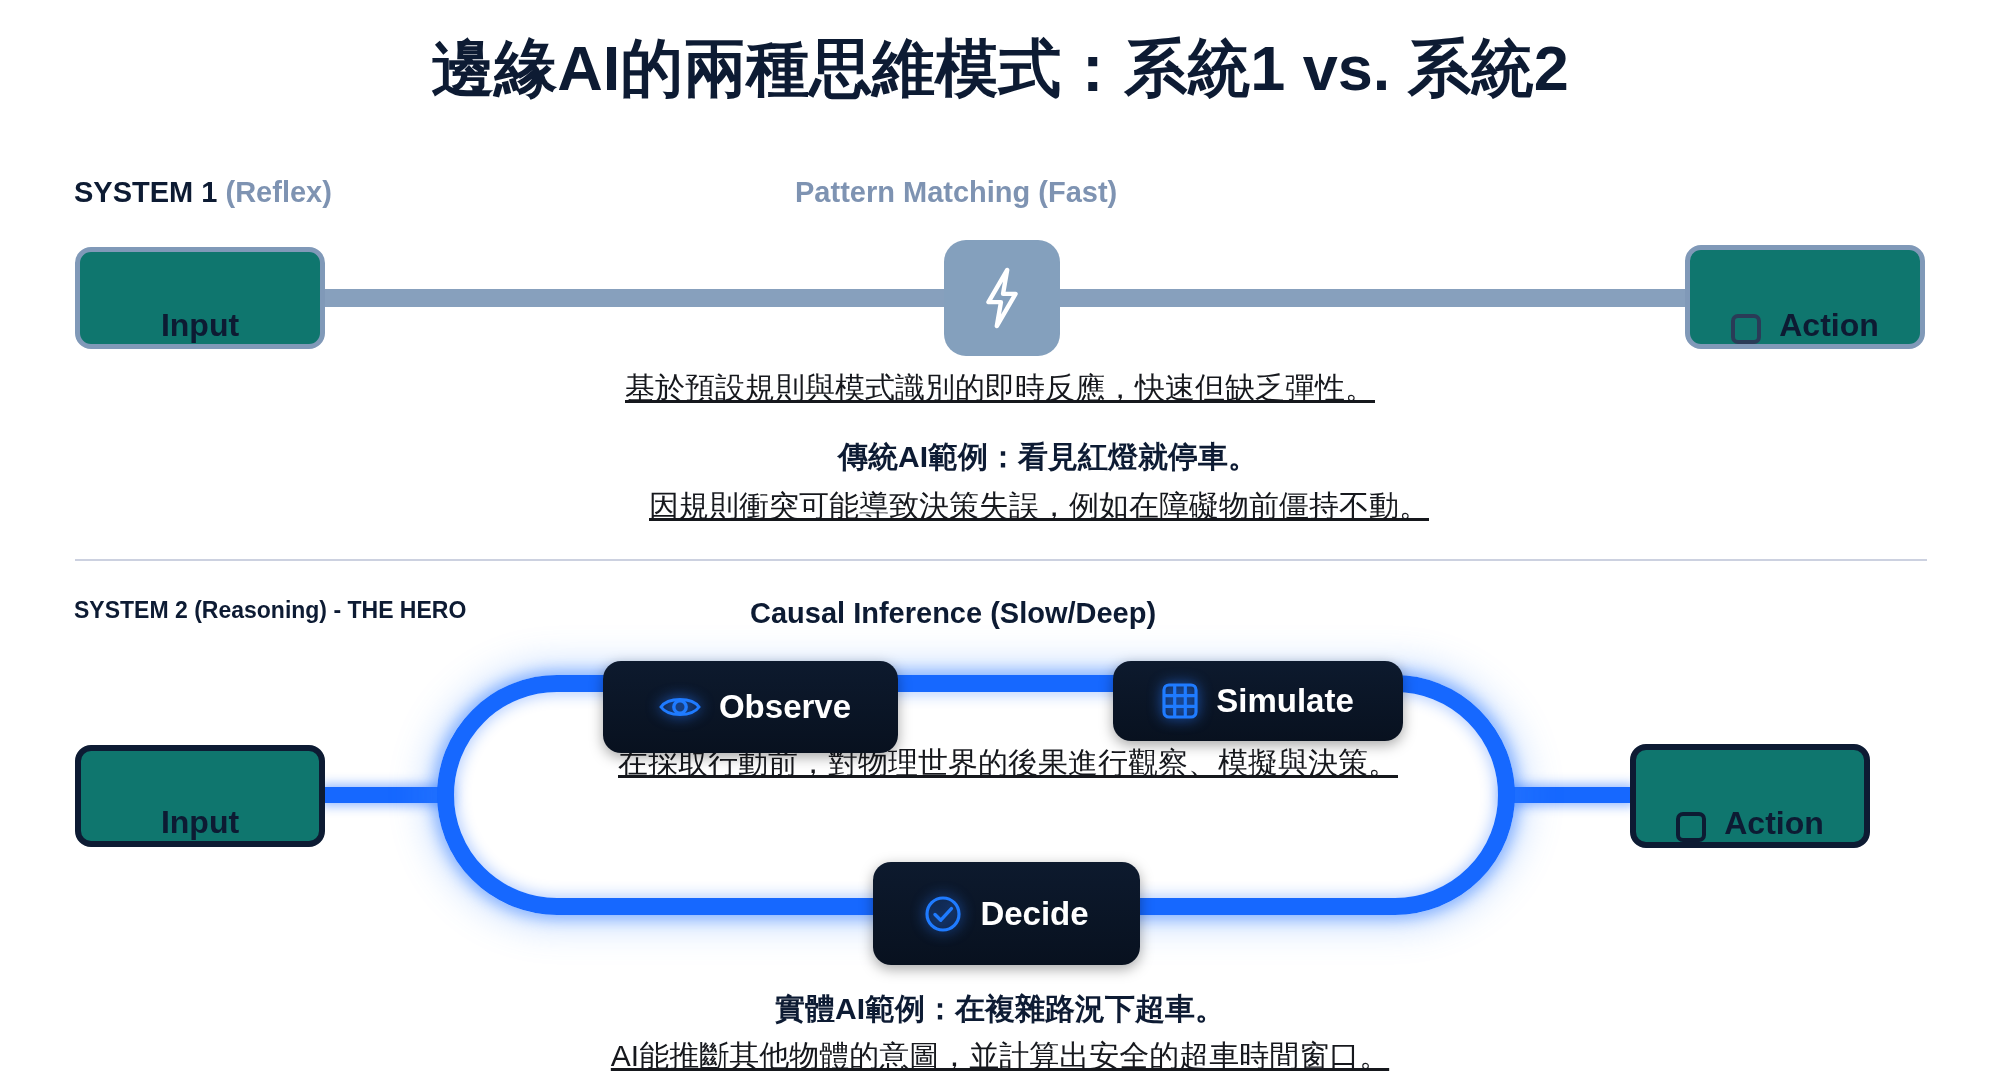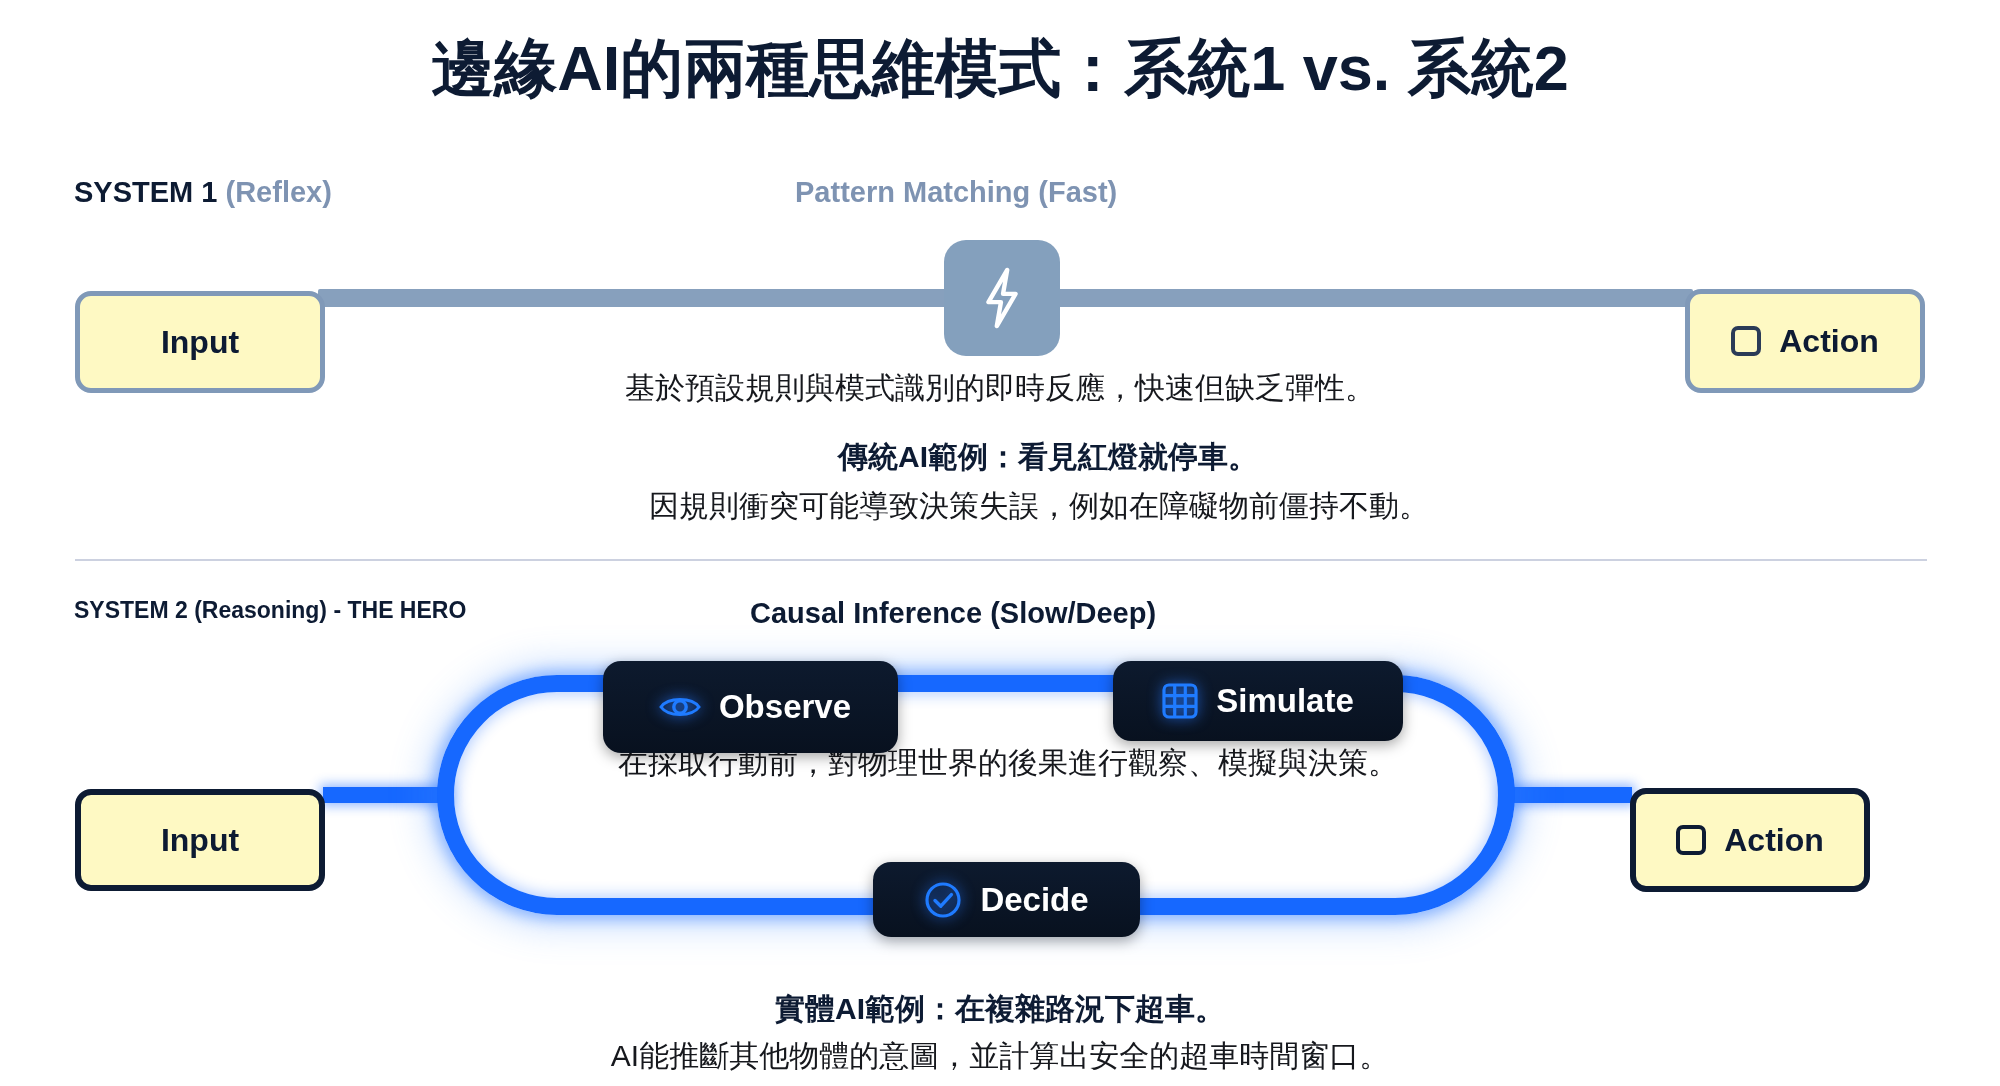--- a/index.html
+++ b/index.html
@@ -58,30 +58,29 @@
     left: 318px;
     width: 1375px;
     height: 18px;
     background: #87a0bd;
     border-radius: 2px;
   }
 
   .node-box {
     position: absolute;
     box-sizing: border-box;
-    background: #fef9c3;
+    background: #0f766e;
     border-radius: 16px;
     display: flex;
-    align-items: center;
+    align-items: flex-end;
     justify-content: center;
     gap: 16px;
     font-size: 32px;
     font-weight: 700;
     color: #0d1b33;
-    margin-top: 44px;
   }
   .s1-input {
     top: 247px;
     left: 75px;
     width: 250px;
     height: 102px;
     border: 5px solid #8099b8;
   }
   .s1-action {
     top: 245px;
@@ -115,21 +114,21 @@
   }
 
   
   .cap {
     position: absolute;
     left: 0;
     width: 2000px;
     text-align: center;
     white-space: nowrap;
   }
-  .cap-normal { font-size: 30px; font-weight: 400; color: #16181d; }
+  .cap-normal { font-size: 30px; font-weight: 400; color: #16181d; text-decoration: underline; }
   .cap-bold { font-size: 30px; font-weight: 700; color: #0d1b33; }
 
   .s1-desc  { top: 368px; }
   .s1-ex    { top: 437px; padding-left: 48px; }
   .s1-note  { top: 486px; margin-left: 39px; }
 
   .divider {
     position: absolute;
     top: 559px;
     left: 75px;
@@ -220,21 +219,21 @@
   }
   .pill .glyph {
     display: flex;
     align-items: center;
     justify-content: center;
     filter: drop-shadow(0 0 7px rgba(40,120,255,0.95));
     flex: 0 0 auto;
   }
   .pill-observe { top: 661px; left: 603px; width: 295px; height: 92px; padding-left: 9px; }
   .pill-simulate { top: 661px; left: 1113px; width: 290px; height: 80px; }
-  .pill-decide  { top: 862px; left: 873px; width: 267px; height: 75px; }
+  .pill-decide  { top: 862px; left: 873px; width: 267px; height: 103px; }
 
   .s2-desc { top: 743px; padding-left: 8px; }
   .s2-ex   { top: 989px; }
   .s2-note { top: 1036px; }
 </style>
 </head>
 <body>
 
 <div class="title">邊緣AI的兩種思維模式：系統1 vs. 系統2</div>
 

